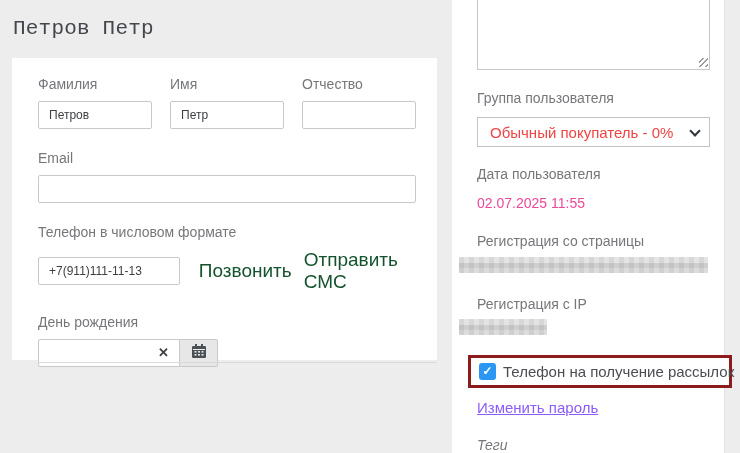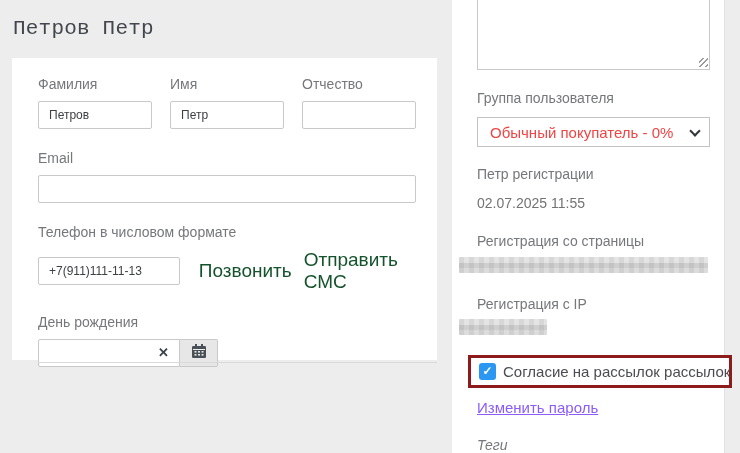--- a/index.html
+++ b/index.html
@@ -108,21 +108,21 @@
   }
   .select-chevron {
     position:absolute; left:239px; top:127px;
     width:8px; height:8px;
     border-right:2px solid #33363b; border-bottom:2px solid #33363b;
     transform:rotate(45deg);
     pointer-events:none;
   }
   .pvalue {
     position:absolute; left:25px;
-    font-size:14px; color:#737373; white-space:nowrap;
+    font-size:14px; color:#ec4899; white-space:nowrap;
   }
   .redacted {
     position:absolute; left:7px; height:16px;
     background:
       repeating-linear-gradient(90deg, rgba(0,0,0,0.06) 0 5px, transparent 5px 10px),
       repeating-linear-gradient(0deg, #dcdcdc 0 5px, #cfcfcf 5px 10px, #e4e4e4 10px 16px);
     border-radius:1px;
   }
   .redacted.r1 { top:257px; width:249px; }
   .redacted.r2 { top:319px; width:88px; }
@@ -220,32 +220,32 @@
     <textarea class="comment-area" style=""></textarea>
     <div class="resize-handle"></div>
   </div>
 
   <label class="plabel" style="top:90px">Группа пользователя</label>
   <select class="group-select">
     <option>Обычный покупатель - 0%</option>
   </select>
   <span class="select-chevron"></span>
 
-  <label class="plabel" style="top:166px">Петр регистрации</label>
+  <label class="plabel" style="top:166px">Дата пользователя</label>
   <div class="pvalue" style="top:195px">02.07.2025 11:55</div>
 
   <label class="plabel" style="top:233px">Регистрация со страницы</label>
   <div class="redacted r1"></div>
 
   <label class="plabel" style="top:296px">Регистрация с IP</label>
   <div class="redacted r2"></div>
 
   <div class="annotation-box">
     <span class="checkbox">
       <span>✓</span>
     </span>
-    <span class="cb-label">Согласие на рассылок рассылок</span>
+    <span class="cb-label">Телефон на получение рассылок</span>
   </div>
 
   <a class="pw-link">Изменить пароль</a>
 
   <label class="plabel tags-label">Теги</label>
 </div>
 
 </body></html>

